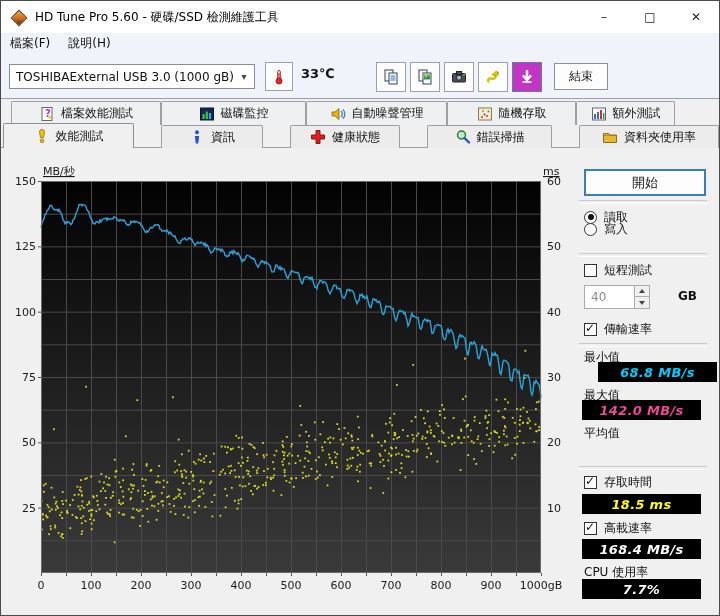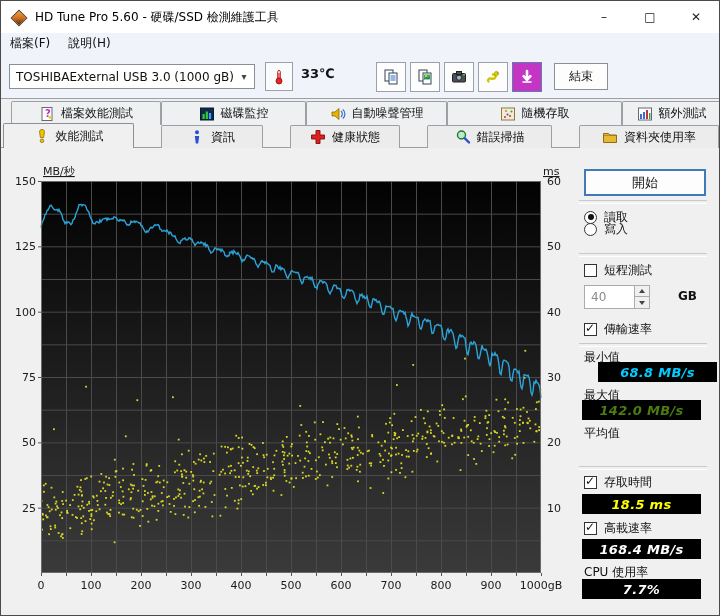--- a/index.html
+++ b/index.html
@@ -169,21 +169,21 @@
         </svg>
         <span>磁碟監控</span>
       </div>
       <div class="tab" style="width:141px">
         <svg class="ticon" viewBox="0 0 16 16">
           <path d="M2 6h3l4-3.5v11L5 10H2z" fill="#e6b400" stroke="#7a5c00" stroke-width="0.7"></path>
           <path d="M11 5c1.8 1.7 1.8 4.3 0 6M12.8 3.4c2.8 2.6 2.8 6.6 0 9.2" stroke="#3a6fd0" fill="none" stroke-width="1.2"></path>
         </svg>
         <span>自動噪聲管理</span>
       </div>
-      <div class="tab" style="width:175px">
+      <div class="tab" style="width:129px">
         <svg class="ticon" viewBox="0 0 16 16">
           <rect x="1.5" y="2" width="13" height="12" fill="#f4ecd2" stroke="#8a7a4a"></rect>
           <circle cx="5" cy="11" r="1" fill="#d03030"></circle>
             <circle cx="7.5" cy="8.5" r="1" fill="#3050d0"></circle>
           <circle cx="10" cy="10" r="1" fill="#d03030"></circle>
             <circle cx="11.5" cy="5.5" r="1" fill="#30a050"></circle>
           <circle cx="6" cy="5" r="1" fill="#d08030"></circle>
         </svg>
         <span>隨機存取</span>
       </div>
@@ -1030,21 +1030,21 @@
         <span class="chk checked" id="chk-transfer">
             <span class="mark">✓</span>
           </span>
         <span>傳輸速率</span>
       </div>
       <div class="sep" style="top:195px"></div>
 
       <div class="plabel" style="top:201px">最小值</div>
       <div class="vbox" style="top: 214px; color: rgb(0, 204, 255); margin-left: 16px;">68.8 MB/s</div>
       <div class="plabel" style="top:239px">最大值</div>
-      <div class="vbox" style="top: 252px; color: #4d7c0f;">142.0 MB/s</div>
+      <div class="vbox" style="top: 252px; color: #ec4899;">142.0 MB/s</div>
       <div class="plabel" style="top:277px">平均值</div>
 
       <div class="sep" style="top:318px"></div>
       <div class="chk-row" style="top:326px">
         <span class="chk checked" id="chk-access">
             <span class="mark">✓</span>
           </span>
         <span>存取時間</span>
       </div>
       <div class="vbox" style="top: 346px; color: rgb(255, 255, 0);">18.5 ms</div>

